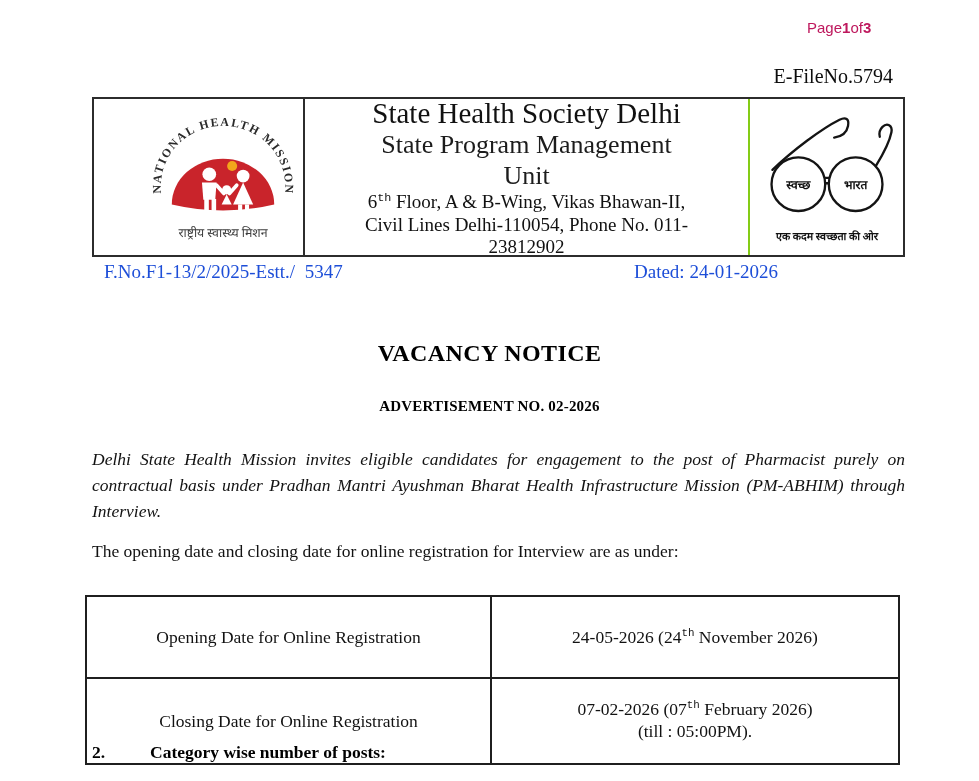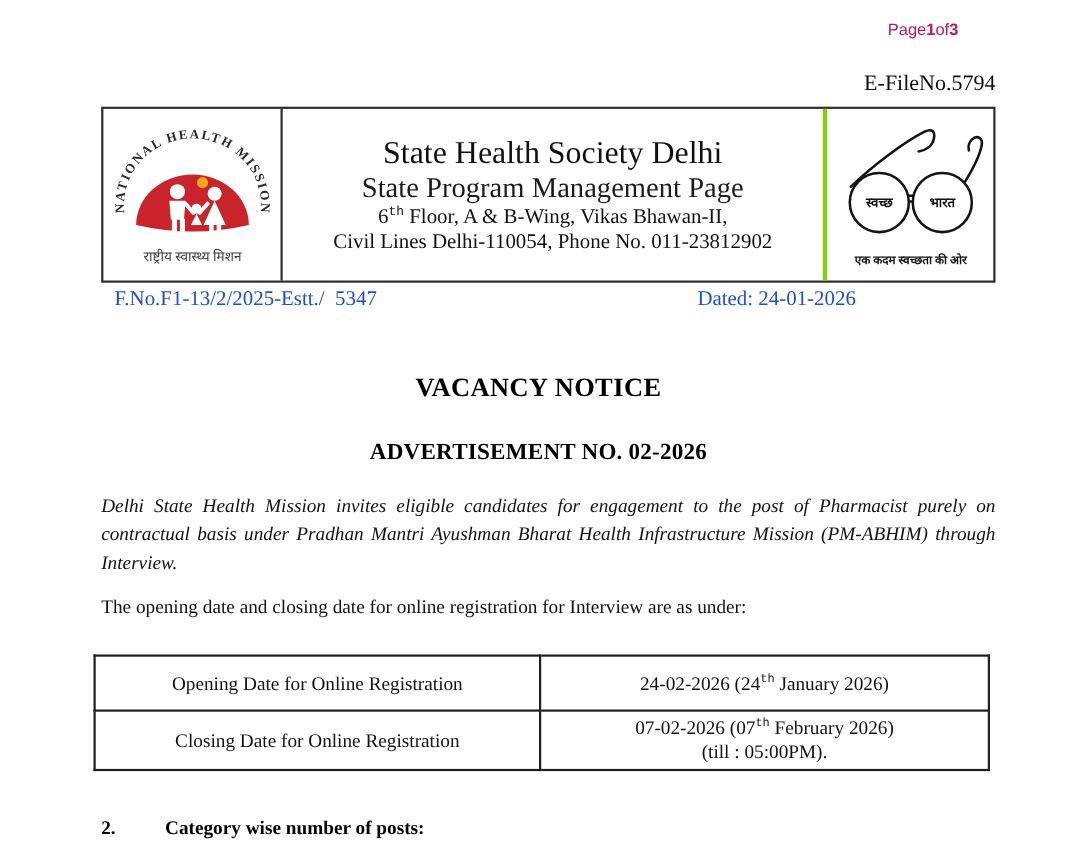--- a/index.html
+++ b/index.html
@@ -10,58 +10,58 @@
   }
   .abs { position: absolute; }
 
   
   .page-indicator {
     left: 807px; top: 19px;
     font-family: "Liberation Sans", sans-serif;
     font-size: 15px; color: #be185d;
   }
   .page-indicator b { font-weight: 700; }
-  .efile { top: 65px; right: 74px; font-size: 20px; color: #0d0d0d; white-space: nowrap; }
+  .efile { top: 65px; right: 86px; font-size: 20px; color: #0d0d0d; white-space: nowrap; }
 
   
   .letterhead {
     left: 92px; top: 97px; width: 813px; height: 160px;
     border: 2px solid #2c2c2c; box-sizing: border-box;
     display: flex; background: #fff;
   }
-  .lh-cell { box-sizing: border-box; display: flex; align-items: center; justify-content: center; }
+  .lh-cell { box-sizing: border-box; display: flex; align-items: center; justify-content: center; margin-left: 48px; }
   .lh-logo { width: 163px; border-right: 2px solid #2c2c2c; }
   .lh-center { flex: 1; flex-direction: column; text-align: center; line-height: 1.18; padding: 2px 4px; }
-  .lh-swachh { width: 155px; border-left: 4px solid #84cc16; }
+  .lh-swachh { width: 155px; border-left: 2px solid #84cc16; }
   .org-name { font-size: 29px; color: #111; }
   .org-unit { font-size: 26px; color: #1c1c1c; }
   .org-addr { font-size: 19px; color: #111; }
   sup { font-size: 0.62em; vertical-align: super; line-height: 0; font-family: Liberation Mono, monospace; }
 
   
   .ref-row { left: 104px; top: 261px; width: 813px; font-size: 19px; color: #1d4ed8; }
   .file-no { white-space: pre; }
   .dated { position: absolute; left: 530px; top: 0; }
 
   
   .notice-title { left: 0; top: 340px; width: 100%; text-align: center;
     font-weight: 700; font-size: 24px; letter-spacing: 0.4px; color: #000; }
   .advert-no { left: 0; top: 398px; width: 100%; text-align: center;
-    font-weight: 700; font-size: 21px; letter-spacing: 0.2px; color: #000; }
+    font-weight: 700; font-size: 15px; letter-spacing: 0.2px; color: #000; }
 
   
   .intro-para { left: 92px; top: 446px; width: 813px; margin: 0;
     font-size: 17.5px; line-height: 26px; text-align: justify; color: #121212; font-style: italic; }
   .dates-intro { left: 92px; top: 541px; width: 813px; margin: 0;
     font-size: 17.5px; color: #121212; }
 
   
   .reg-table { left: 85px; top: 595px; width: 815px; border-collapse: collapse;
     font-size: 17.5px; color: #121212; table-layout: fixed; }
-  .reg-table td { border: 2px solid #1f1f1f; text-align: center; vertical-align: middle; padding: 4px 8px; }
+  .reg-table td { border: 2px solid #1f1f1f; text-align: center; vertical-align: middle; padding: 20px 8px; }
   .reg-table col.c1 { width: 405px; }
   .reg-table tr.r1 td { height: 40px; }
   .reg-table tr.r2 td { height: 44px; }
   .val-line2 { line-height: 1.25; }
 
   
   .section-2 { left: 92px; top: 742px; font-weight: 700; font-size: 17.5px; color: #000; }
   .sec-num { display: inline-block; width: 58px; }
 
   svg text { font-family: "Liberation Serif", serif; }
@@ -97,21 +97,21 @@
         <line x1="97" y1="85" x2="89" y2="94" stroke="#ffffff" stroke-width="4" stroke-linecap="round"></line>
         <circle cx="86" cy="90" r="5"></circle>
         <path d="M 86,95 L 80.5,106 L 91.5,106 Z"></path>
       </g>
       <text x="82" y="142" text-anchor="middle" font-size="13.5" fill="#3d3d3d">राष्ट्रीय स्वास्थ्य मिशन</text>
     </svg>
   </div>
 
   <div class="lh-cell lh-center">
     <div class="org-name">State Health Society Delhi</div>
-    <div class="org-unit">State Program Management Page</div>
+    <div class="org-unit">State Program Management Unit</div>
     <div class="org-addr"><span>6</span><sup>th</sup><span> Floor, A &amp; B-Wing, Vikas Bhawan-II,</span></div>
     <div class="org-addr">Civil Lines Delhi-110054, Phone No. 011-23812902</div>
   </div>
 
   <div class="lh-cell lh-swachh">
     <svg width="136" height="140" viewBox="0 0 152 152" aria-hidden="true">
       <g fill="none" stroke="#141414" stroke-width="2.6" stroke-linecap="round">
         <circle cx="44" cy="84" r="30"></circle>
         <circle cx="108" cy="84" r="30"></circle>
         <line x1="74.5" y1="77" x2="78" y2="77"></line>
@@ -138,21 +138,21 @@
 <p class="abs dates-intro">The opening date and closing date for online registration for Interview are as under:</p>
 
 <table class="abs reg-table">
   <colgroup>
       <col class="c1">
       <col>
     </colgroup>
   <tbody>
       <tr class="r1">
     <td>Opening Date for Online Registration</td>
-    <td><span>24-02-2026 (24</span><sup>th</sup><span> January 2026)</span></td>
+    <td><span>24-05-2026 (24</span><sup>th</sup><span> November 2026)</span></td>
   </tr>
   <tr class="r2">
     <td>Closing Date for Online Registration</td>
     <td>
       <div class="val-line2"><span>07-02-2026 (07</span><sup>th</sup><span> February 2026)</span></div>
       <div class="val-line2">(till : 05:00PM).</div>
     </td>
   </tr>
 </tbody>
   </table>

